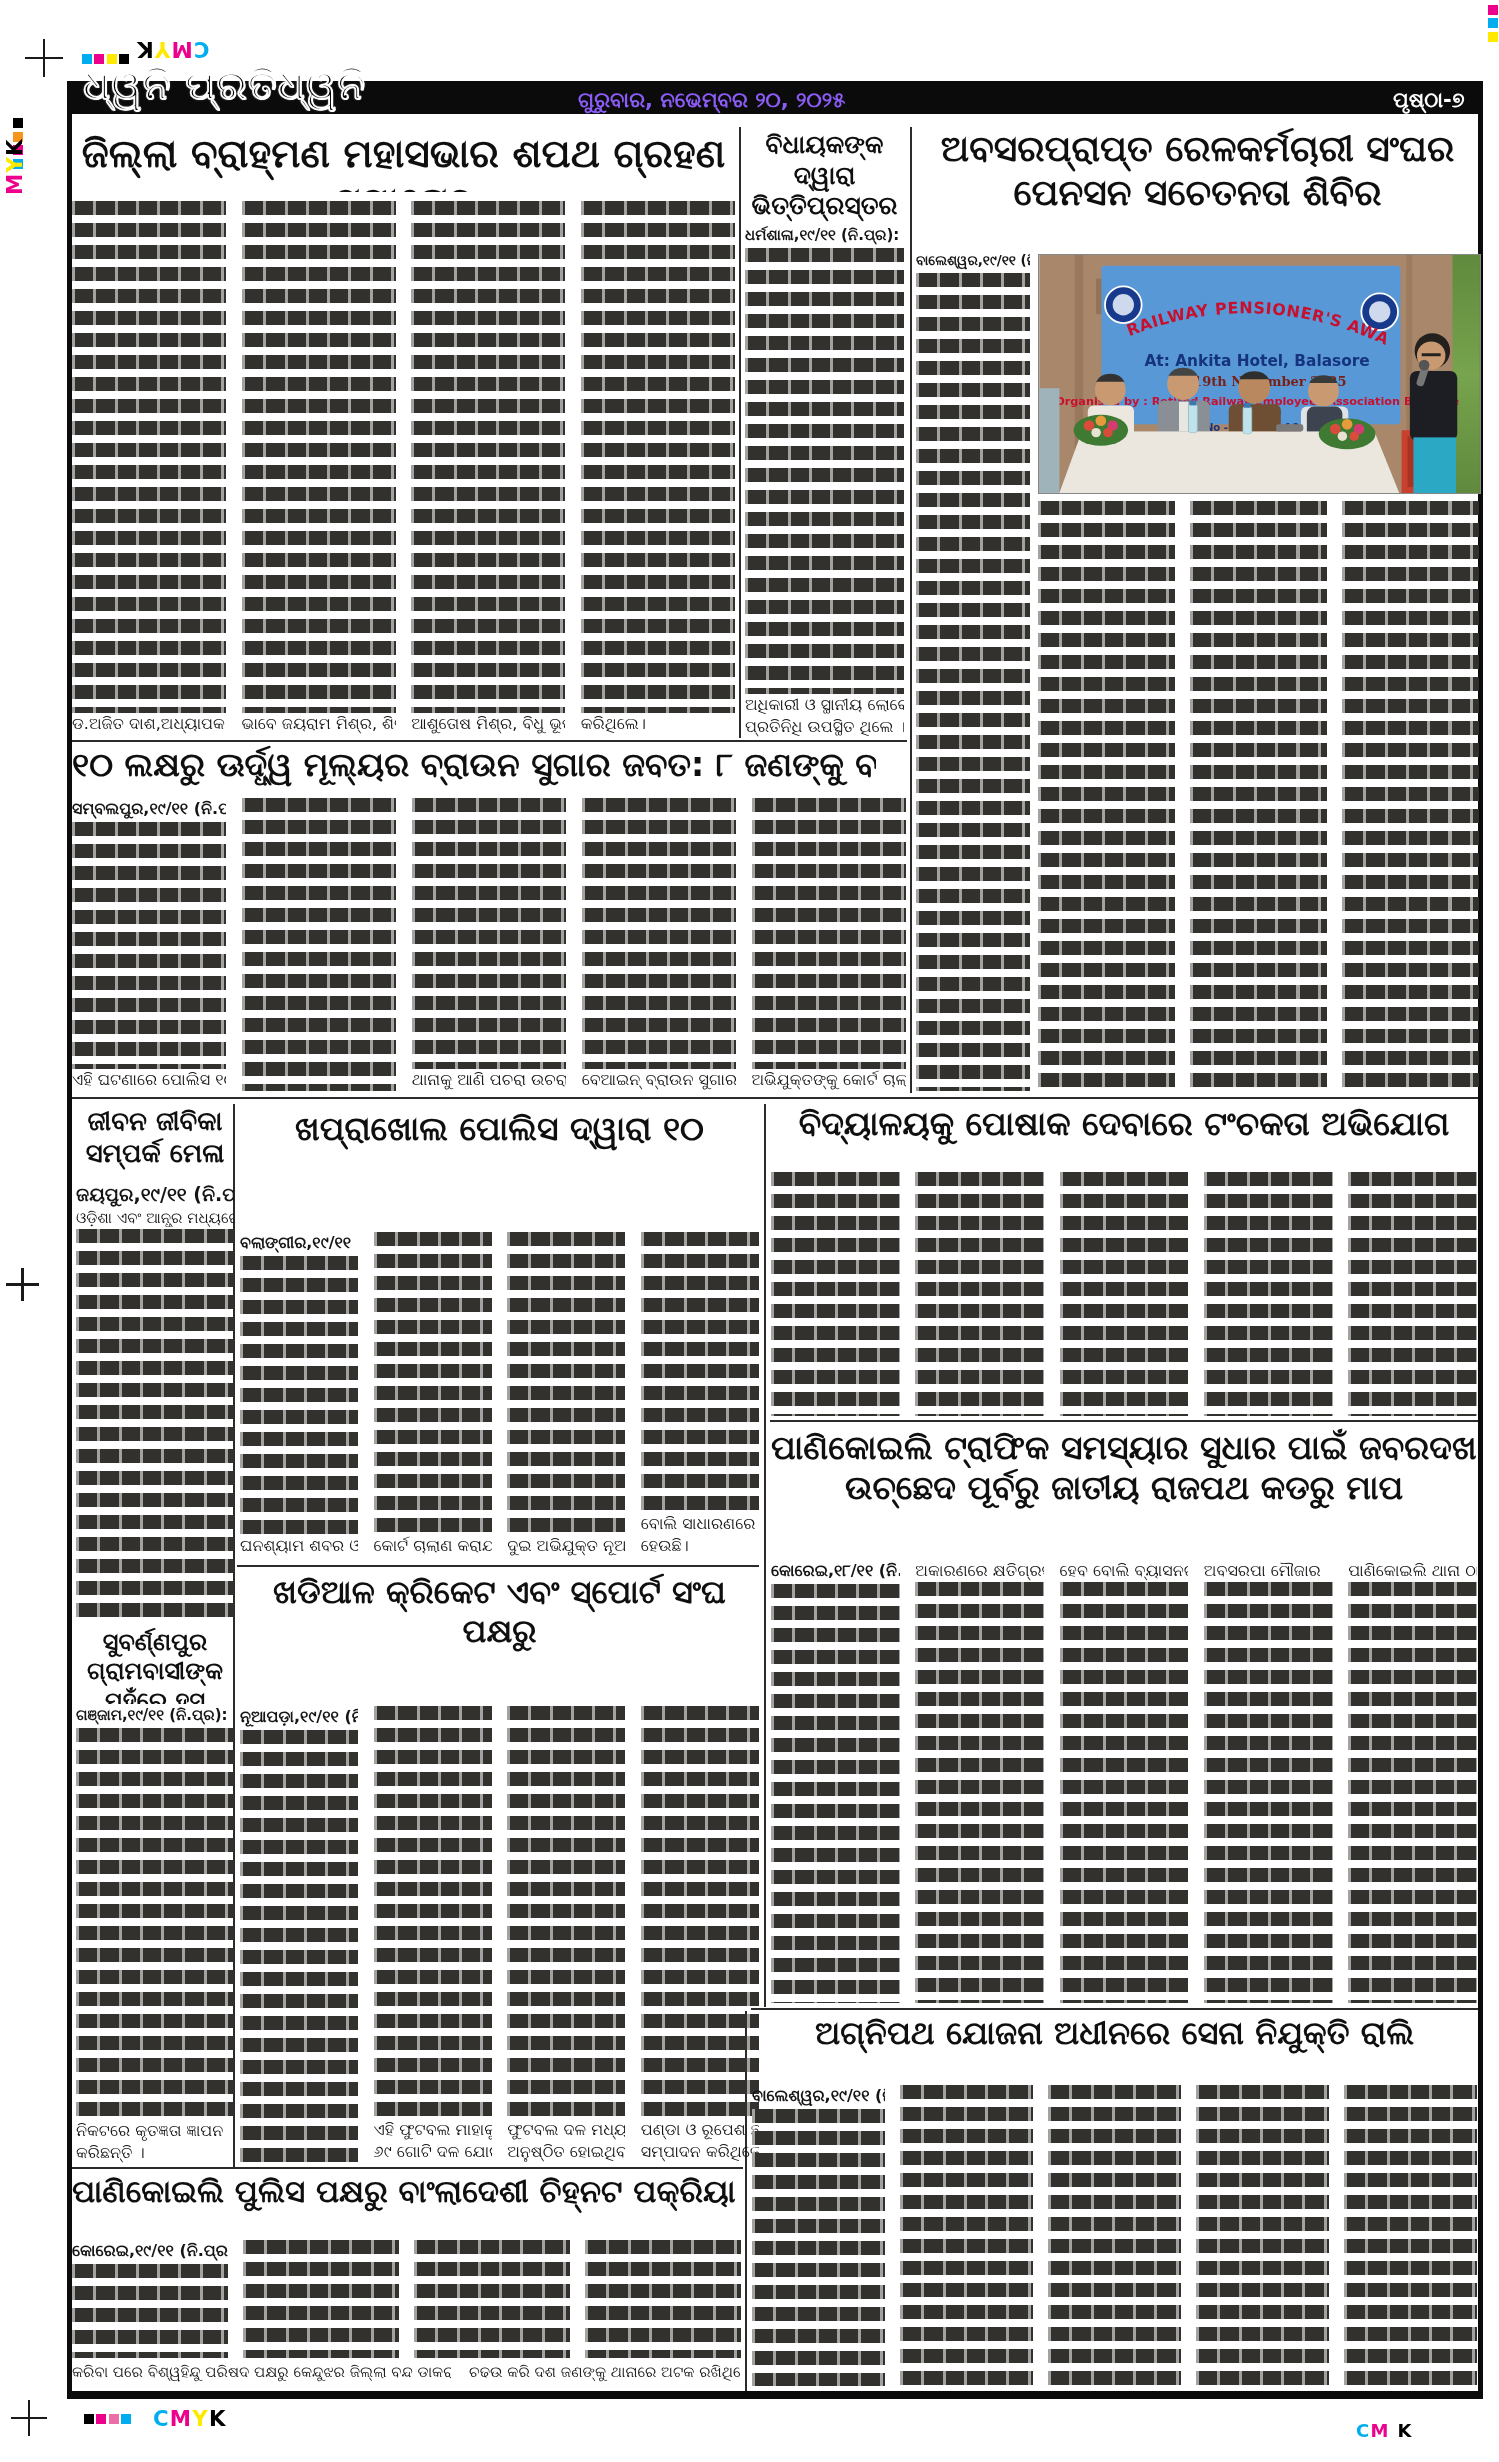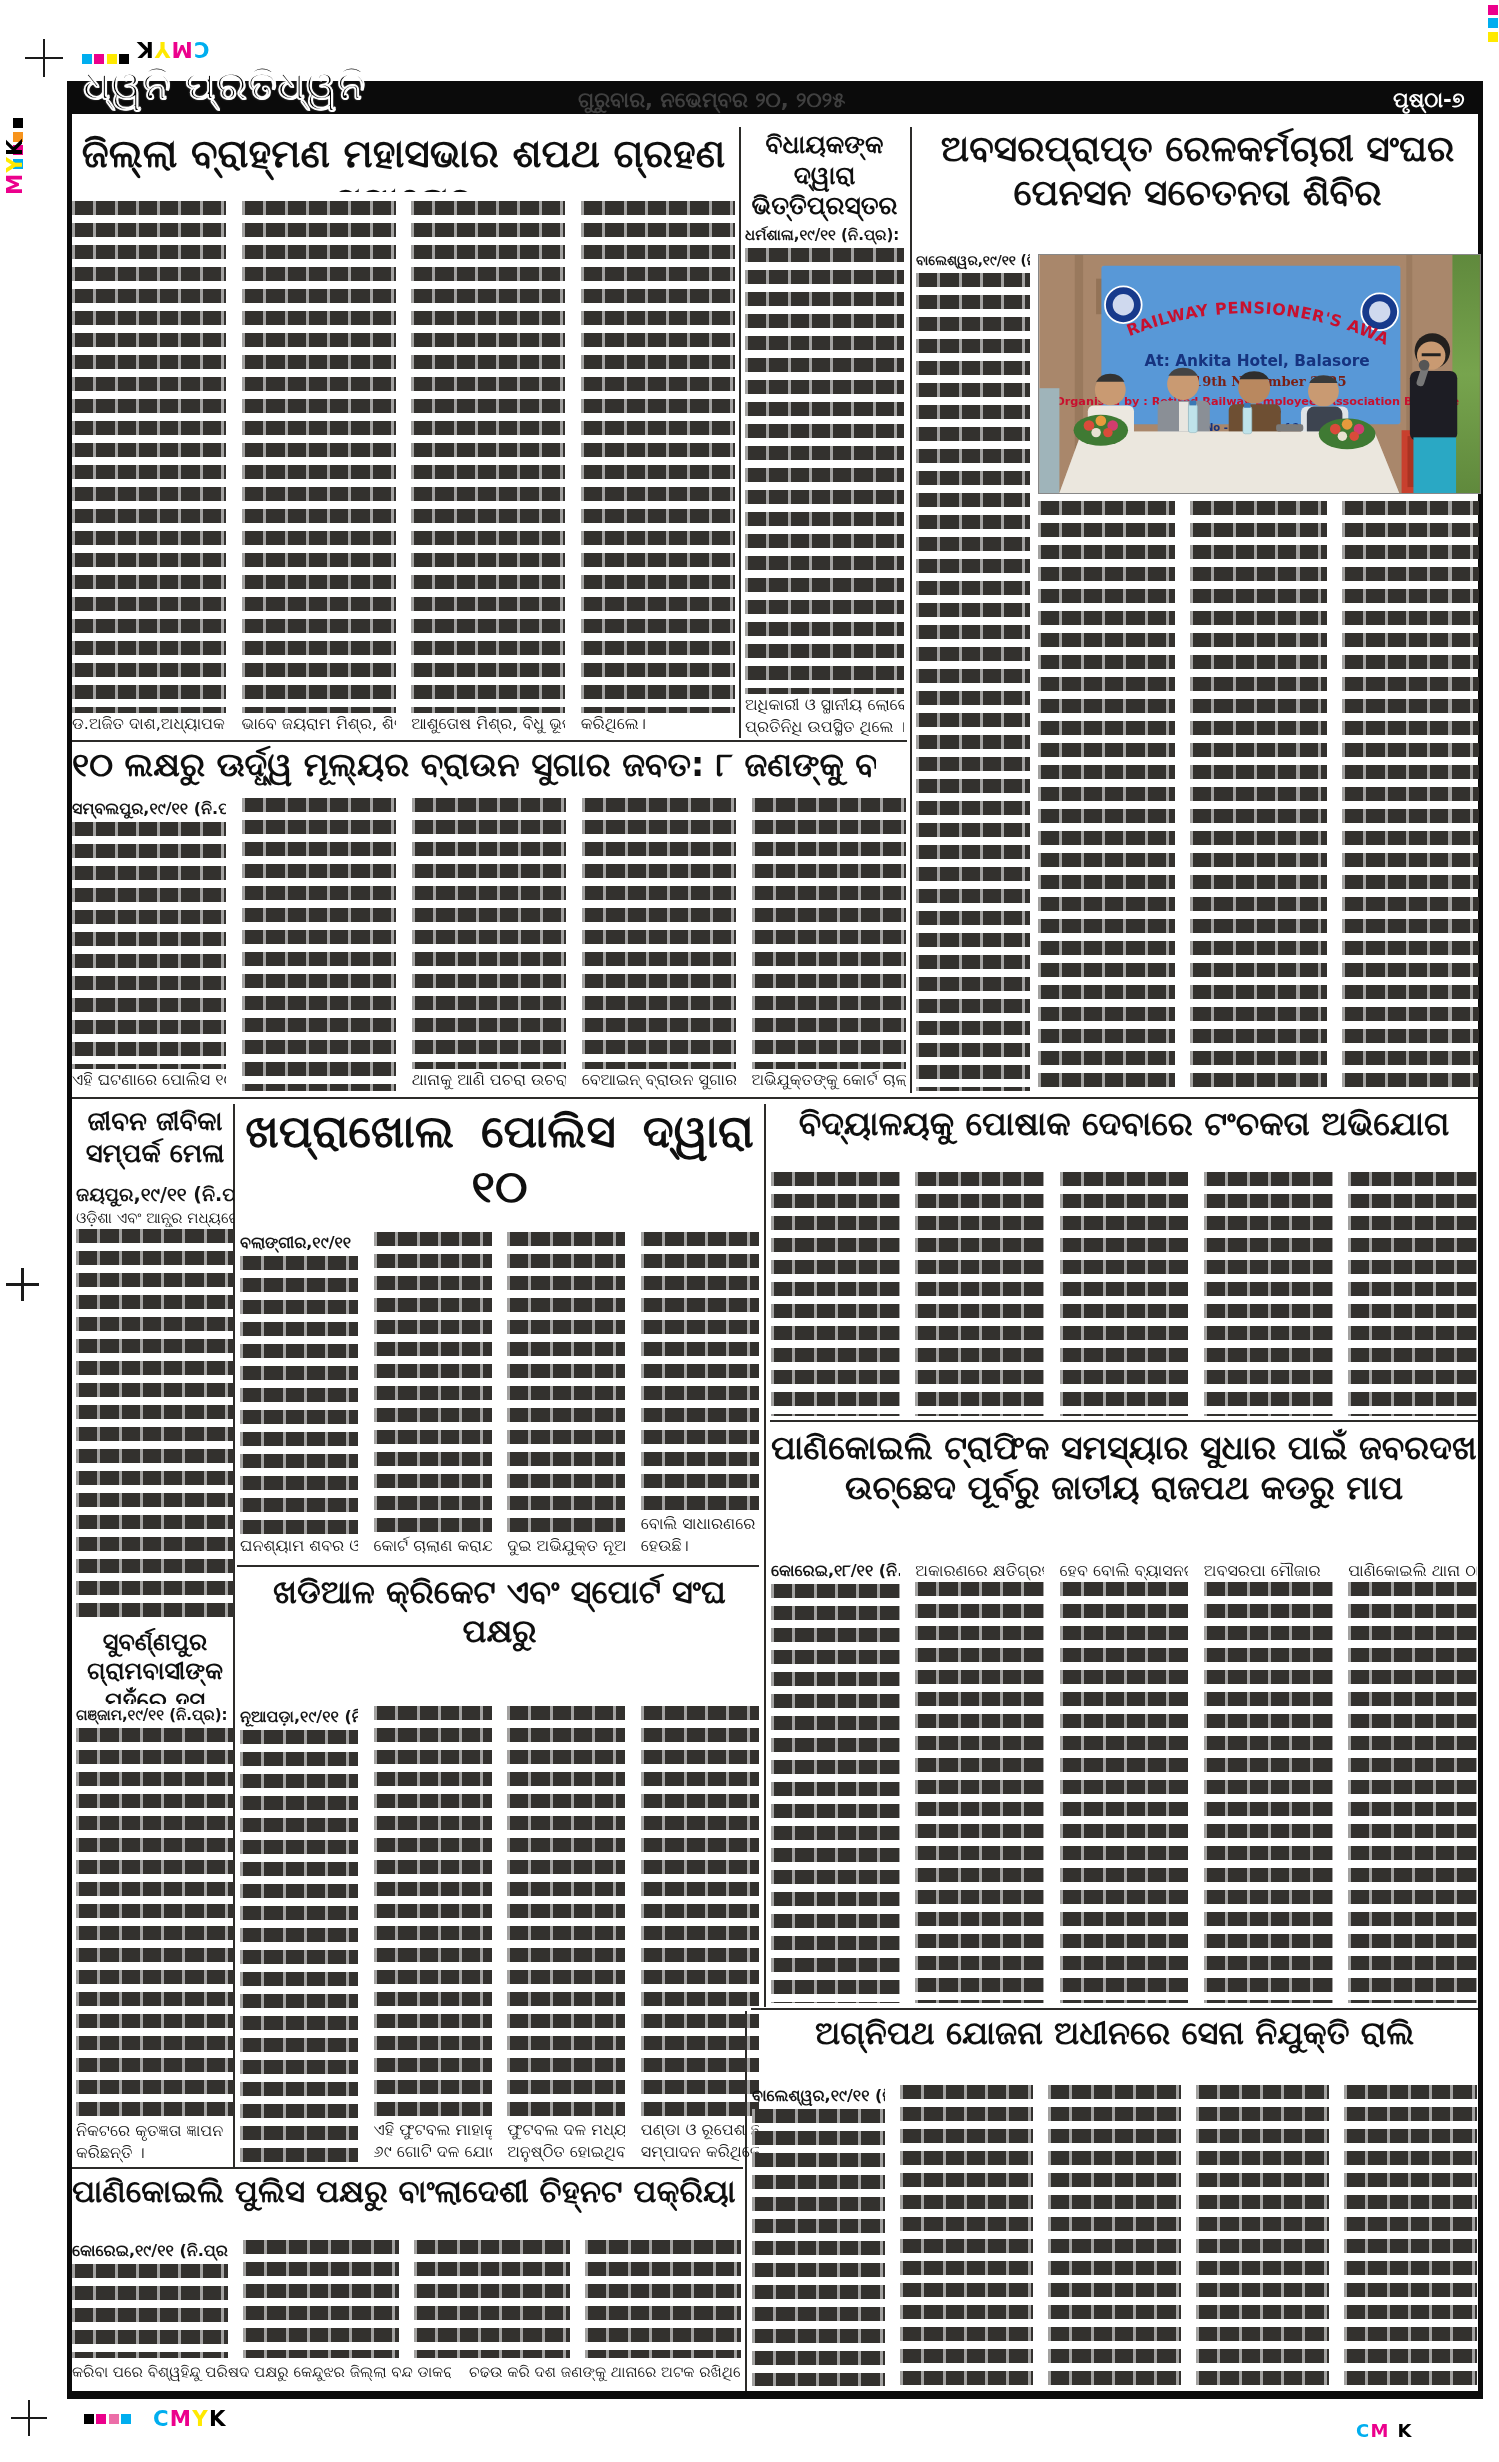--- a/index.html
+++ b/index.html
@@ -4,21 +4,21 @@
 <style>
   html,body{margin:0;padding:0;background:#ffffff;}
   body{width:1500px;height:2462px;position:relative;overflow:hidden;
        font-family:"DejaVu Sans",sans-serif;color:#151515;}
   .abs{position:absolute;}
   
   .blackbar{position:absolute;background:#0b0b0b;}
   
   .logo{position:absolute;font-weight:400;font-size:40px;line-height:1;color:#000000;
         -webkit-text-stroke:1.8px #ffffff;text-shadow:0 0 2.4px #fff,1.2px 1.2px 0 #fff;letter-spacing:1.2px;}
-  .mast-date{position:absolute;color:#404040;font-size:21px;font-weight:700;}
+  .mast-date{position:absolute;color:#8b5cf6;font-size:21px;font-weight:700;}
   .mast-page{position:absolute;color:#fff;font-size:21px;font-weight:700;}
   
   .vrule{position:absolute;width:1.8px;background:#2c2b29;}
   .hrule{position:absolute;height:1.8px;background:#2c2b29;}
   
   .hl{position:absolute;font-weight:700;color:#0f0f0f;text-align:center;overflow:hidden;line-height:1.22;}
   
   .cols{position:absolute;display:flex;gap:15.4px;}
   .col{flex:1 1 0;display:flex;flex-direction:column;min-width:0;}
   .greek{flex:1 1 auto;min-height:18px;
@@ -276,21 +276,21 @@
   <div class="dateline" style="font-size:19px;">ଜୟପୁର,୧୯/୧୧ (ନି.ପ୍ର):</div>
   <div class="frag" style="font-size:15px;">ଓଡ଼ିଶା ଏବଂ ଆନ୍ଧ୍ର ମଧ୍ୟରେ ବିବାଦ</div>
   <div class="greek" style="flex:0 0 391px;"></div>
   <div class="hl" style="position:static;font-size:24px;height:76px;margin-top:8.3px;">ସୁବର୍ଣ୍ଣପୁର ଗ୍ରାମବାସୀଙ୍କ ମୁହଁରେ ହସ ଫୁଟିଲା</div>
   <div class="dateline" style="font-size:15px;">ଗଞ୍ଜାମ,୧୯/୧୧ (ନି.ପ୍ର):</div>
   <div class="greek"></div>
   <div class="frag">ନିକଟରେ କୃତଜ୍ଞତା ଜ୍ଞାପନ</div>
   <div class="frag">କରିଛନ୍ତି ।</div>
 </div>
 
-<div class="hl" style="left:240px;top:1109px;width:519px;height:116px;font-size:45px;font-family:Liberation Mono, monospace;">
+<div class="hl" style="left:240px;top:1109px;width:519px;height:116px;font-size:33px;">
   <div>ଖପ୍ରାଖୋଲ ପୋଲିସ ଦ୍ୱାରା ୧୦</div>
 </div>
 <div class="cols" style="left:240px;top:1232px;width:519px;height:325px;">
   <div class="col">
       <div class="dateline">ବଲାଙ୍ଗୀର,୧୯/୧୧ (ନି.ପ୍ର):</div>
       <div class="greek"></div>
       <div class="frag">ଘନଶ୍ୟାମ ଶବର ଓ ଗାଡି ଚାଳକ</div>
     </div>
   <div class="col">
       <div class="greek"></div>

